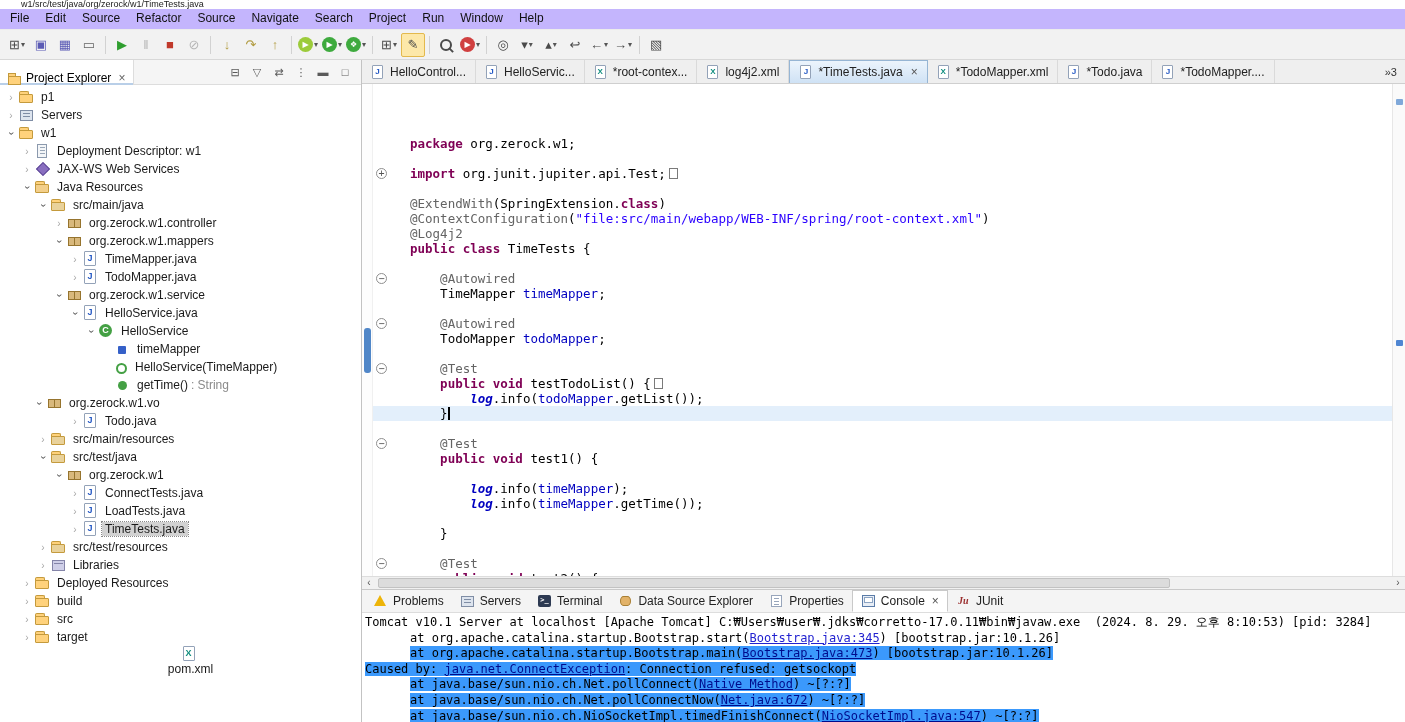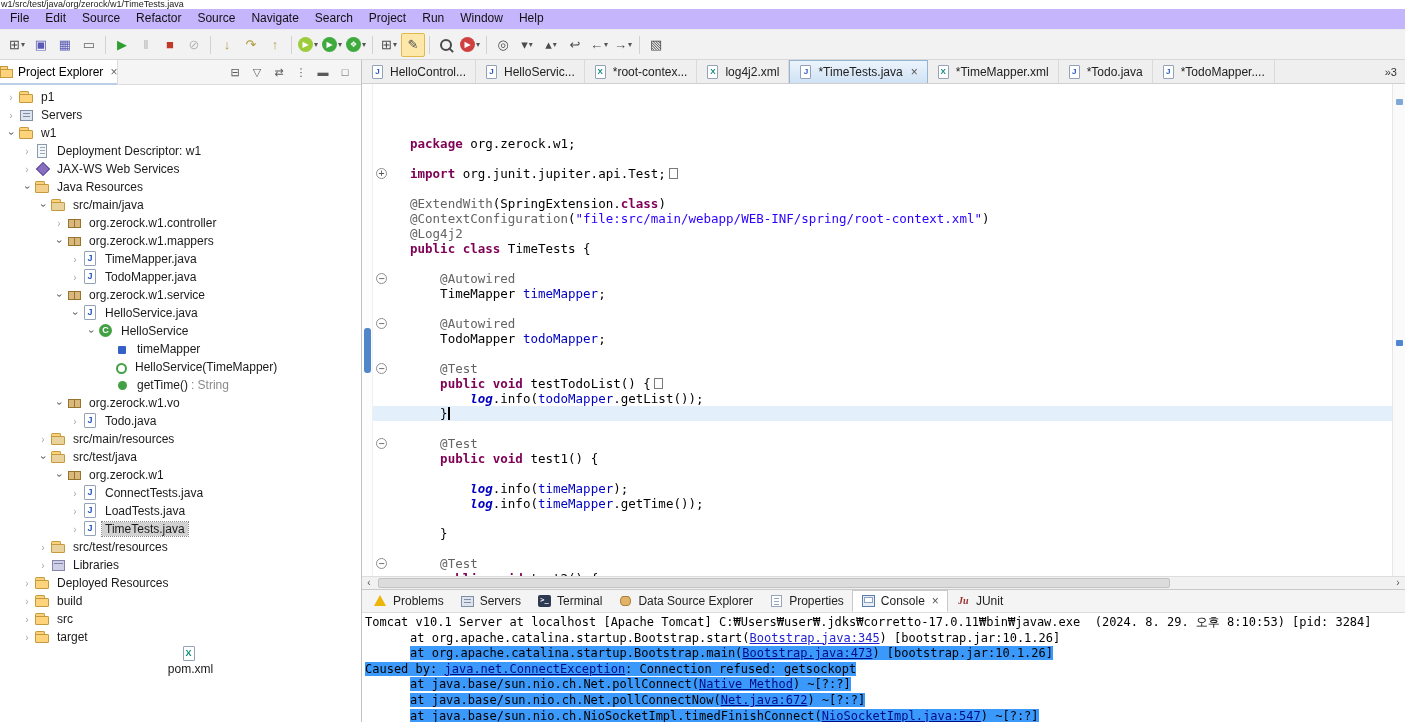--- a/index.html
+++ b/index.html
@@ -2,21 +2,21 @@
 <html><head>
 <meta charset="utf-8">
 <style>
   * { margin:0; padding:0; box-sizing:border-box; }
   html,body { width:1405px; height:722px; overflow:hidden; background:#fff;
               font-family:"Liberation Sans",sans-serif; }
   .app { width:1405px; height:722px; display:flex; flex-direction:column; background:#fff; }
 
   
   .titlebar { height:9px; background:#ffffff; overflow:hidden; font-size:9px; line-height:9px;
-              color:#222; padding-left:1px; white-space:nowrap; }
+              color:#222; padding-left:21px; white-space:nowrap; }
 
   
   .menubar { height:21px; background:#c4b5fd; display:flex; align-items:flex-start;
              font-size:12px; color:#111; border-bottom:1px solid #ececec; padding-left:2px; }
   .menu-item { padding:2px 8px; cursor:default; }
 
   
   .toolbar { height:30px; background:#f2f2f2; border-bottom:1px solid #d8d8d8;
              display:flex; align-items:center; padding:0 5px; }
   .tb-btn { height:24px; min-width:24px; display:flex; align-items:center; justify-content:center;
@@ -29,21 +29,21 @@
   .tb-search .tb-g::before { content:""; width:8px; height:8px; border:2px solid #4a4a4a; border-radius:50%; display:block; }
   .tb-search .tb-g::after { content:""; position:absolute; width:6px; height:2px; background:#4a4a4a;
                             right:-2px; bottom:0; transform:rotate(45deg); }
 
   .main { flex:1; display:flex; min-height:0; }
 
   
   .explorer { width:362px; flex:none; border-right:1px solid #c3c3c3; display:flex; flex-direction:column; background:#fff; }
   .view-header { height:25px; background:#f5f5f5; border-bottom:1px solid #ddd; display:flex;
                  align-items:center; font-size:12px; }
-  .view-tab { display:flex; align-items:center; gap:5px; padding:0 0; height:25px; background:#fff;
+  .view-tab { display:flex; align-items:flex-end; gap:5px; padding:0 8px; height:25px; background:#fff;
               border-right:1px solid #ddd; box-shadow:inset 0 -2px 0 #b9cfe8; }
   .vt-ic { width:13px; height:12px; position:relative; }
   .vt-ic::after { content:""; position:absolute; inset:3px 0 0 0; background:#ffd27c; border:1px solid #c49a3c; }
   .vt-ic::before { content:""; position:absolute; left:0; top:0; width:6px; height:4px; background:#ffd27c; border:1px solid #c49a3c; border-bottom:none; }
   .vt-close { color:#666; font-size:12px; margin-left:2px; cursor:default; }
   .vh-icons { margin-left:auto; display:flex; gap:6px; padding-right:8px; color:#5a5a5a; }
   .vh-btn { font-size:11px; width:16px; text-align:center; cursor:default; }
 
   .tree { flex:1; overflow:hidden; padding-top:3px; font-size:12px; color:#1a1a1a; }
   .tree-row { height:18px; display:flex; align-items:center; white-space:nowrap; }
@@ -371,21 +371,21 @@
             <span class="tw "></span>
             <span class="ic ic-ctor"></span>
             <span class="lab">HelloService(TimeMapper)</span>
           </div>
           <div class="tree-row" style="padding-left: 100px;">
             <span class="tw "></span>
             <span class="ic ic-method"></span>
             <span class="lab">getTime()</span>
             <span class="sub"> : String</span>
           </div>
-          <div class="tree-row" style="padding-left: 52px;">
+          <div class="tree-row" style="padding-left: 32px;">
             <span class="tw tw-open">›</span>
             <span class="ic ic-pkg"></span>
             <span class="lab">org.zerock.w1.vo</span>
           </div>
           <div class="tree-row" style="padding-left: 68px;">
             <span class="tw tw-closed">›</span>
             <span class="ic ic-jfile"></span>
             <span class="lab">Todo.java</span>
           </div>
           <div class="tree-row" style="padding-left: 36px;">
@@ -476,21 +476,21 @@
               <span class="tic tic-xml"></span>
               <span class="tlab">log4j2.xml</span>
             </div>
             <div class="etab active">
               <span class="tic tic-java"></span>
               <span class="tlab">*TimeTests.java</span>
               <span class="tclose">×</span>
             </div>
             <div class="etab">
               <span class="tic tic-xml"></span>
-              <span class="tlab">*TimeMapper.xml</span>
+              <span class="tlab">*TodoMapper.xml</span>
             </div>
             <div class="etab">
               <span class="tic tic-java"></span>
               <span class="tlab">*Todo.java</span>
             </div>
             <div class="etab">
               <span class="tic tic-java"></span>
               <span class="tlab">*TodoMapper....</span>
             </div>
           </div>

